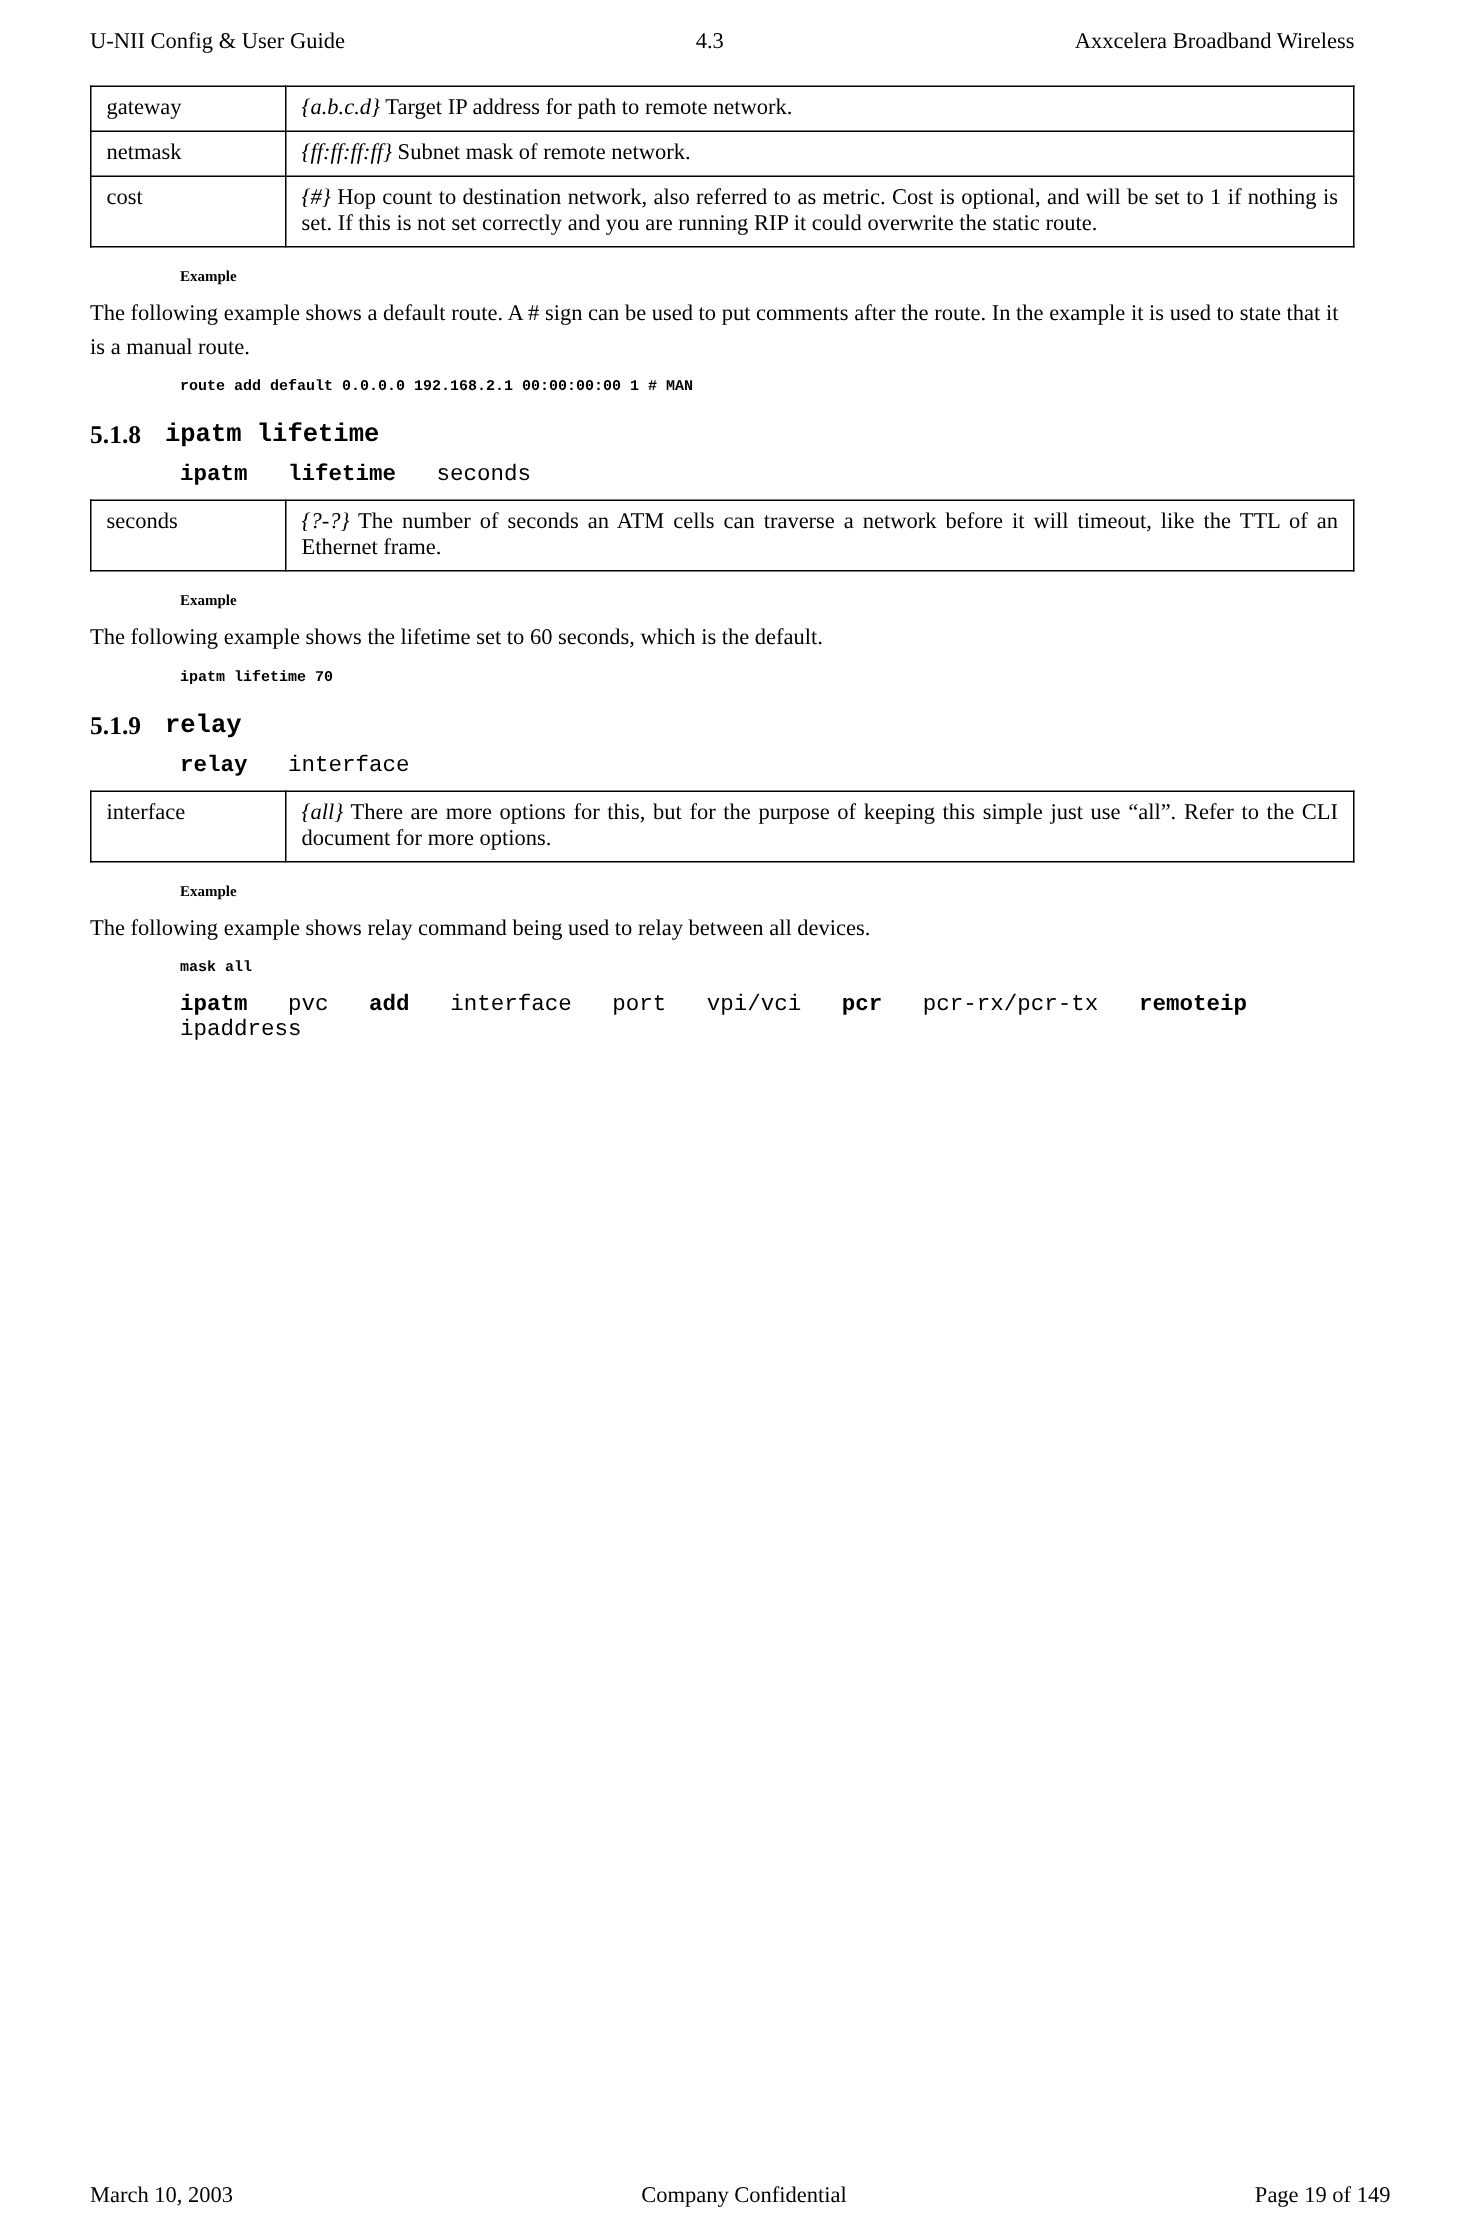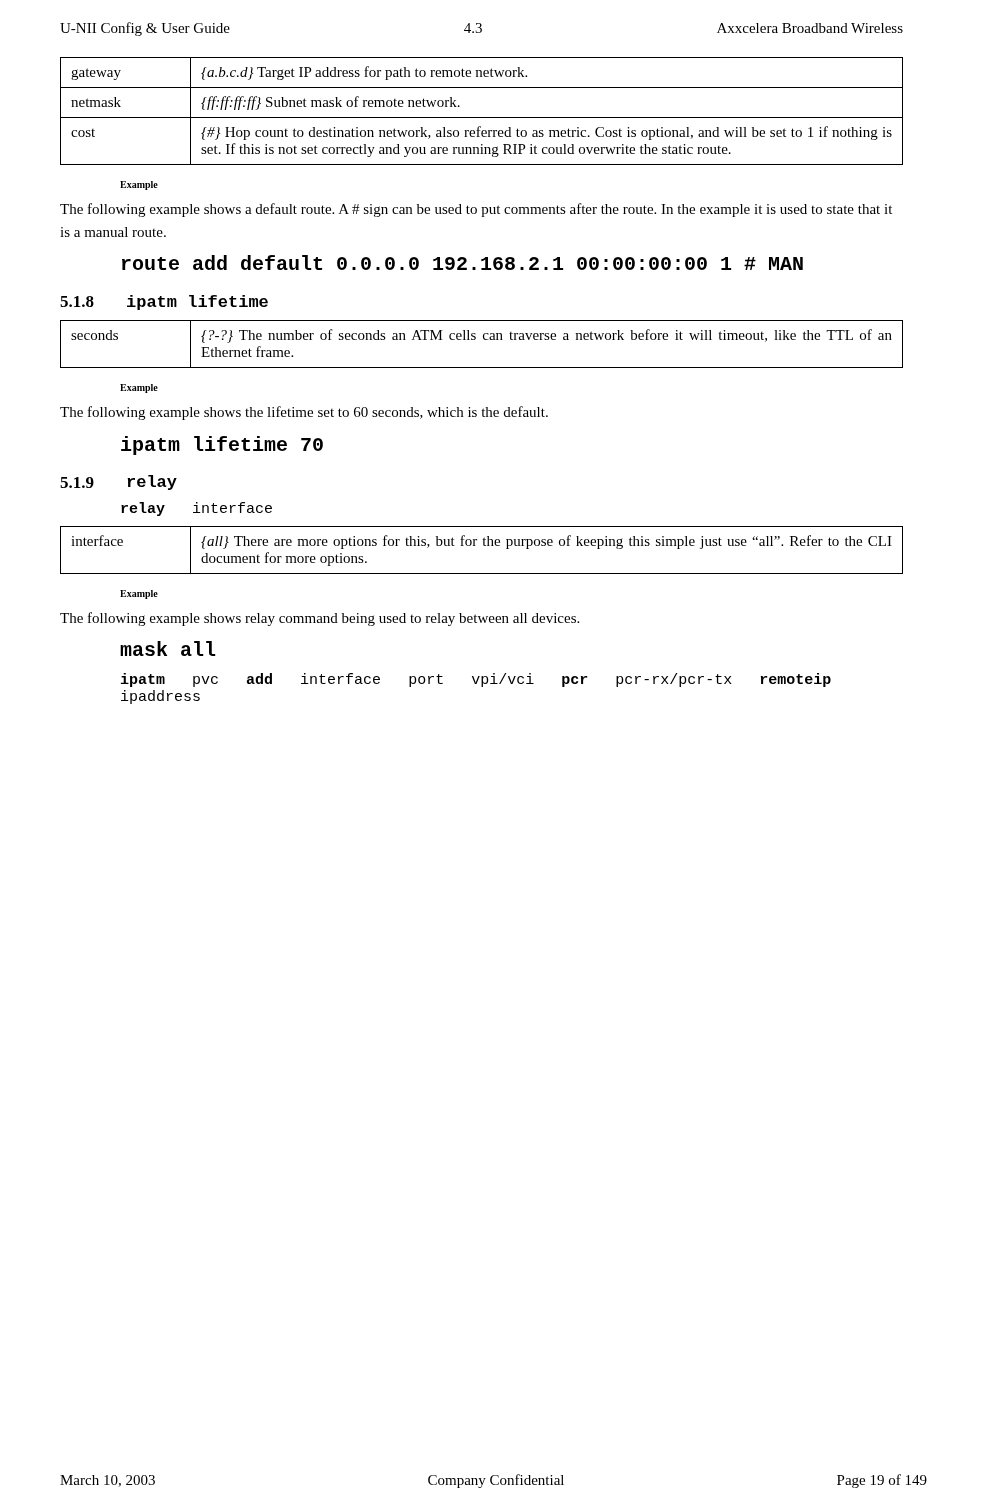--- a/index.html
+++ b/index.html
@@ -62,43 +62,43 @@
 
     .body-text {
       font-size: 15px;
       margin: 8px 0 8px 0;
       line-height: 1.5;
     }
 
     .code-line {
       font-family: Courier New, monospace;
       font-weight: bold;
-      font-size: 20px;
+      font-size: 10px;
       margin: 10px 0 10px 60px;
     }
 
     .bold-term {
       font-weight: bold;
     }
 
     
     .page-footer {
       position: absolute;
-      bottom: 4px;
+      bottom: 20px;
       left: 60px;
       right: 60px;
       display: flex;
       justify-content: space-between;
       font-size: 15px;
     }
 
     .section-title-row {
       display: flex;
-      align-items: center;
-      gap: 32px;
+      align-items: flex-end;
+      gap: 16px;
       margin: 16px 0 8px 0;
     }
 
     .section-number {
       font-size: 17px;
       font-weight: bold;
     }
 
     .section-title {
       font-size: 17px;
@@ -146,20 +146,25 @@
 
   <div class="example-heading">Example</div>
   <p class="body-text">The following example shows a default route. A # sign can be used to put comments after the route. In the example it is used to state that it is a manual route.</p>
   <div class="code-line">route   add   default   0.0.0.0   192.168.2.1   00:00:00:00   1   #   MAN</div>
 
   <div class="section-title-row">
     <span class="section-number">5.1.8</span>
     <span class="section-title">ipatm lifetime</span>
   </div>
 
+  <div class="command-syntax">
+    <span class="bold-term">ipatm</span>&nbsp;&nbsp;
+    <span class="bold-term">lifetime</span>&nbsp;&nbsp;
+    <span>seconds</span>
+  </div>
 
   <table>
     <tbody id="table518-body">
     <tr>
           <td>seconds</td>
           <td style="text-align: justify;"><span style="font-style:italic">{?-?}</span> The number of seconds an ATM cells can traverse a network before it will timeout, like the TTL of an Ethernet frame.</td>
         </tr>
       </tbody>
   </table>
 

